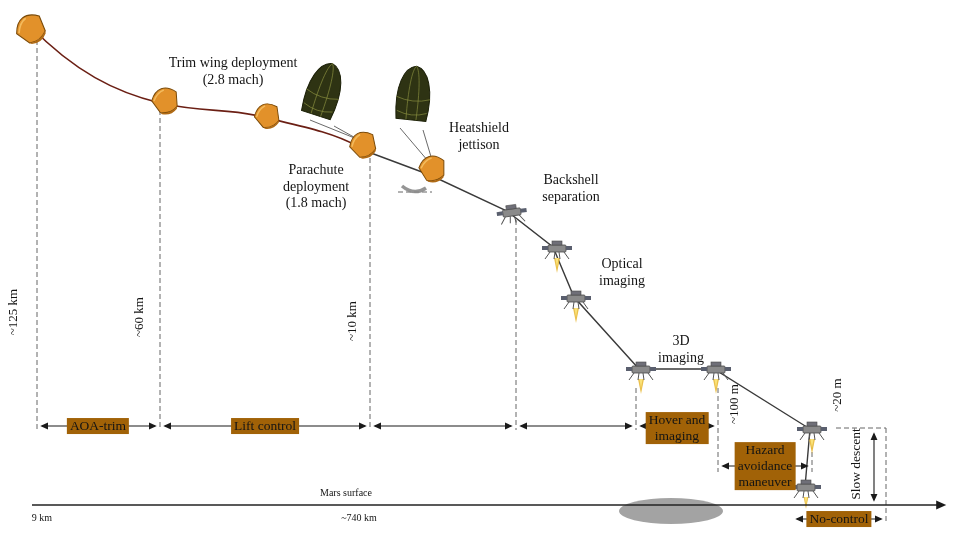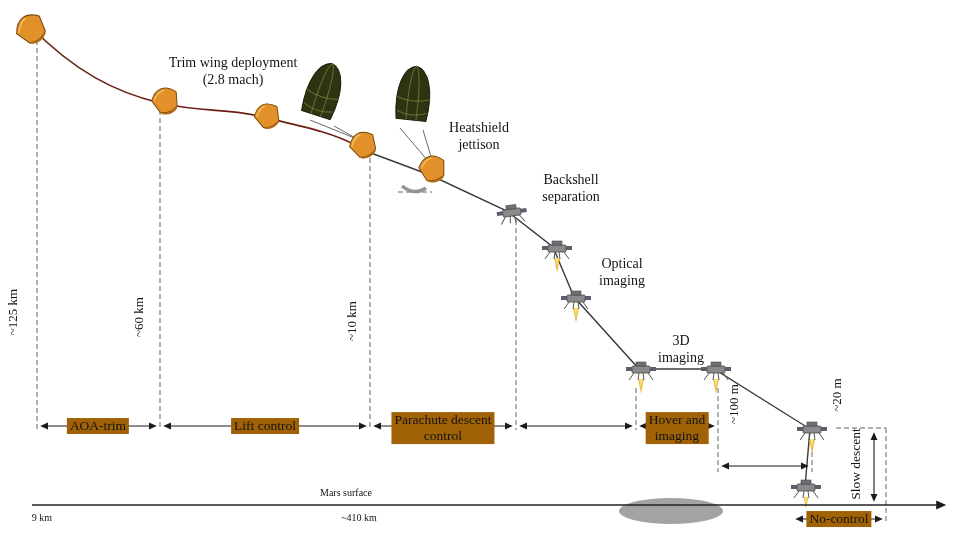--- a/index.html
+++ b/index.html
@@ -109,41 +109,45 @@
       <line x1="723" y1="466" x2="807" y2="466" marker-start="url(#ah)" marker-end="url(#ah)"></line>
       <line x1="874" y1="434" x2="874" y2="500" marker-start="url(#ah)" marker-end="url(#ah)"></line>
       <line x1="797" y1="519" x2="881" y2="519" marker-start="url(#ah)" marker-end="url(#ah)"></line>
     </g>
 
     <line x1="32" y1="505" x2="944" y2="505" stroke="#222" stroke-width="1.4" marker-end="url(#ah)"></line>
   </svg>
 
   <div class="lbl" style="left:233px;top:72px">Trim wing deployment
 (2.8 mach)</div>
+  <div class="lbl" style="left:316px;top:187px">Parachute
+deployment
+(1.8 mach)</div>
   <div class="lbl" style="left:479px;top:137px">Heatshield
 jettison</div>
   <div class="lbl" style="left:571px;top:189px">Backshell
 separation</div>
   <div class="lbl" style="left:622px;top:273px">Optical
 imaging</div>
   <div class="lbl" style="left:681px;top:350px">3D
 imaging</div>
 
   <div class="lbl alt vlbl" style="left:13px;top:312px">~125 km</div>
   <div class="lbl alt vlbl" style="left:139px;top:317px">~60 km</div>
   <div class="lbl alt vlbl" style="left:352px;top:321px">~10 km</div>
   <div class="lbl alt vlbl" style="left:734px;top:404px">~100 m</div>
   <div class="lbl alt vlbl" style="left:837px;top:395px">~20 m</div>
 
   <div class="lbl phase" style="left:98px;top:426px">AOA-trim</div>
   <div class="lbl phase" style="left:265px;top:426px">Lift control</div>
-  <div class="lbl phase" style="left:443px;top:428px">Parachute descent
-control</div>
   <div class="lbl phase" style="left:677px;top:428px">Hover and
 imaging</div>
+  <div class="lbl phase" style="left:765px;top:466px">Hazard
+avoidance
+maneuver</div>
   <div class="lbl phase vlbl" style="left:856px;top:464px;background:none">Slow descent</div>
   <div class="lbl phase" style="left:839px;top:519px">No-control</div>
 
   <div class="lbl axis" style="left:346px;top:493px">Mars surface</div>
   <div class="lbl axis" style="left:42px;top:518px">9 km</div>
-  <div class="lbl axis" style="left:359px;top:518px">~410 km</div>
+  <div class="lbl axis" style="left:359px;top:518px">~740 km</div>
 
 </div>
 
 </body></html>

